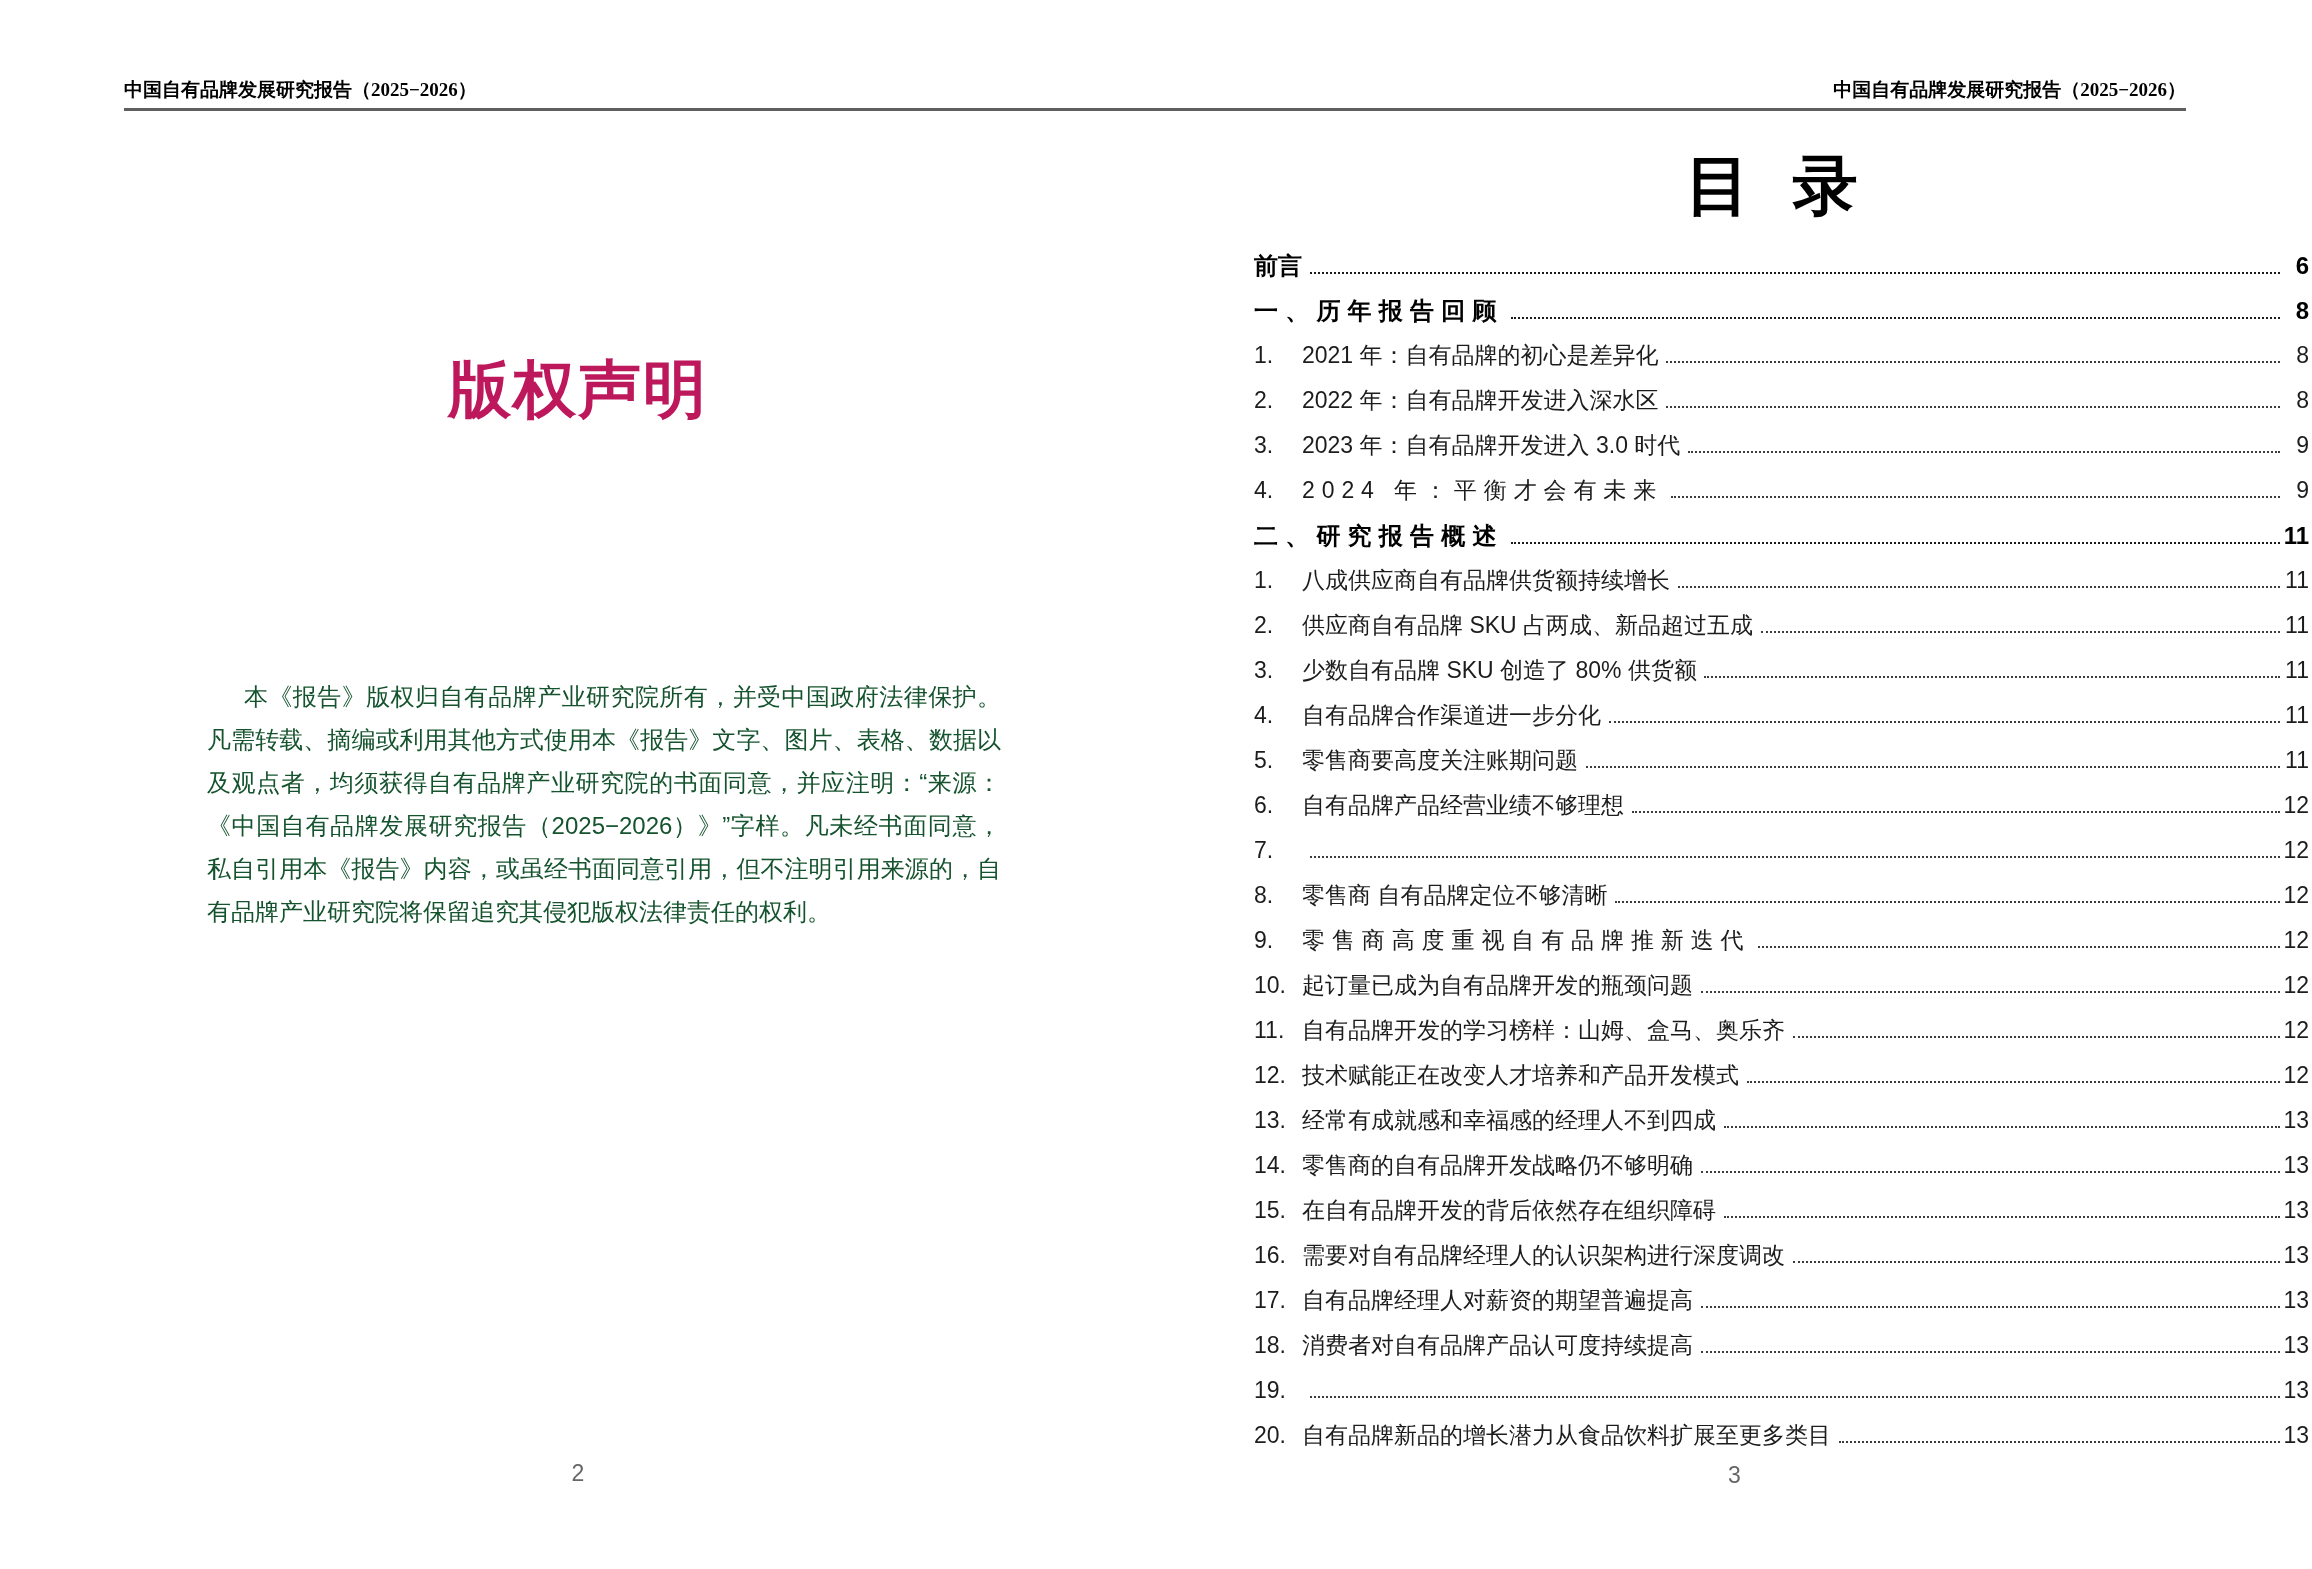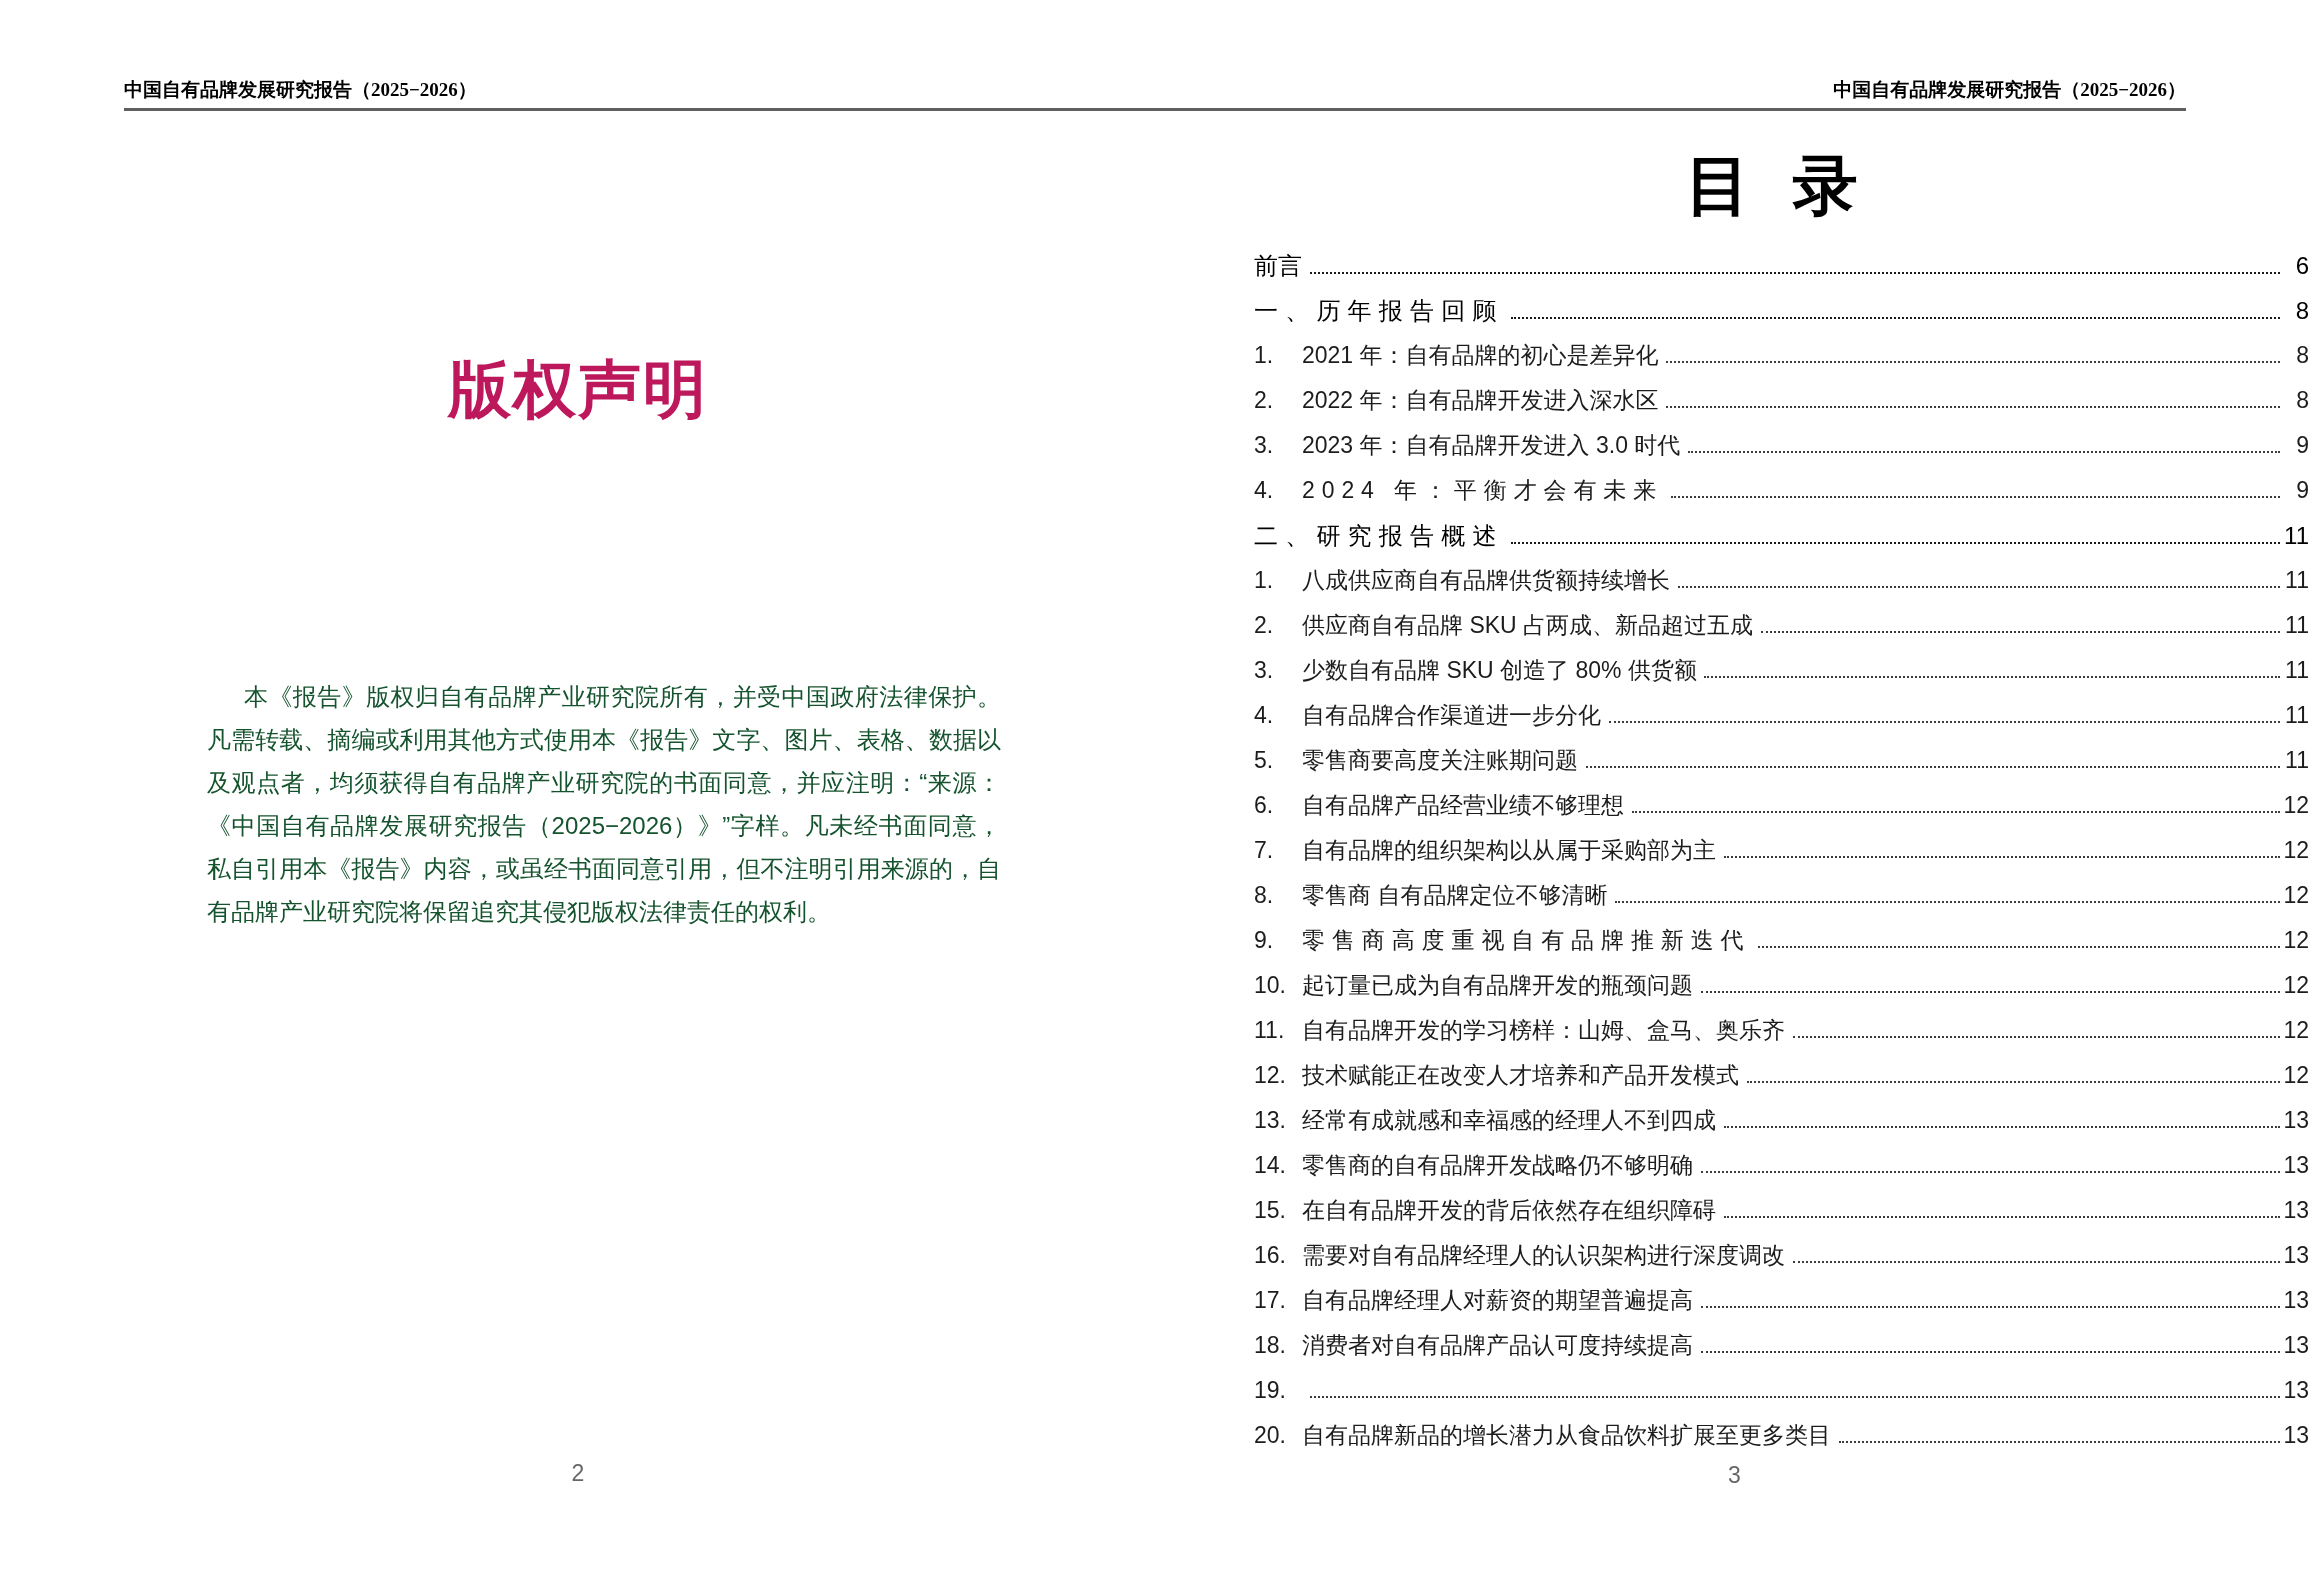--- a/index.html
+++ b/index.html
@@ -64,21 +64,21 @@
   .toc-label{flex:0 0 auto;}
   .toc-dots{
     flex:1 1 auto;
     border-bottom:2.8px dotted #3c3c3c;
     margin:0 2.8px 6.5px 7.5px;
     min-width:18.6px;
   }
   .toc-page{
     flex:0 0 auto;min-width:26px;text-align:right;
   }
-  .toc-row.bold{font-weight:400;color:#000;font-size:24px;}
+  .toc-row.bold{font-weight:700;color:#000;font-size:24px;}
   .toc-row.bold .toc-dots{border-bottom-color:#1a1a1a;}
   .toc-row.spaced .toc-label{letter-spacing:0.30em;}
 </style>
 </head>
 <body>
 
 <div class="sheet">
 
   <div class="running-head-left">中国自有品牌发展研究报告（2025−2026）</div>
   <div class="running-head-right">中国自有品牌发展研究报告（2025−2026）</div>
@@ -166,21 +166,20 @@
     <span class="toc-page">11</span>
   </div>
         <div class="toc-row">
     <span class="toc-num">6.</span>
     <span class="toc-label">自有品牌产品经营业绩不够理想</span>
     <span class="toc-dots"></span>
     <span class="toc-page">12</span>
   </div>
         <div class="toc-row">
     <span class="toc-num">7.</span>
-    <span class="toc-label">自有品牌的组织架构以从属于采购部为主</span>
     <span class="toc-dots"></span>
     <span class="toc-page">12</span>
   </div>
         <div class="toc-row">
     <span class="toc-num">8.</span>
     <span class="toc-label">零售商 自有品牌定位不够清晰</span>
     <span class="toc-dots"></span>
     <span class="toc-page">12</span>
   </div>
         <div class="toc-row spaced">

